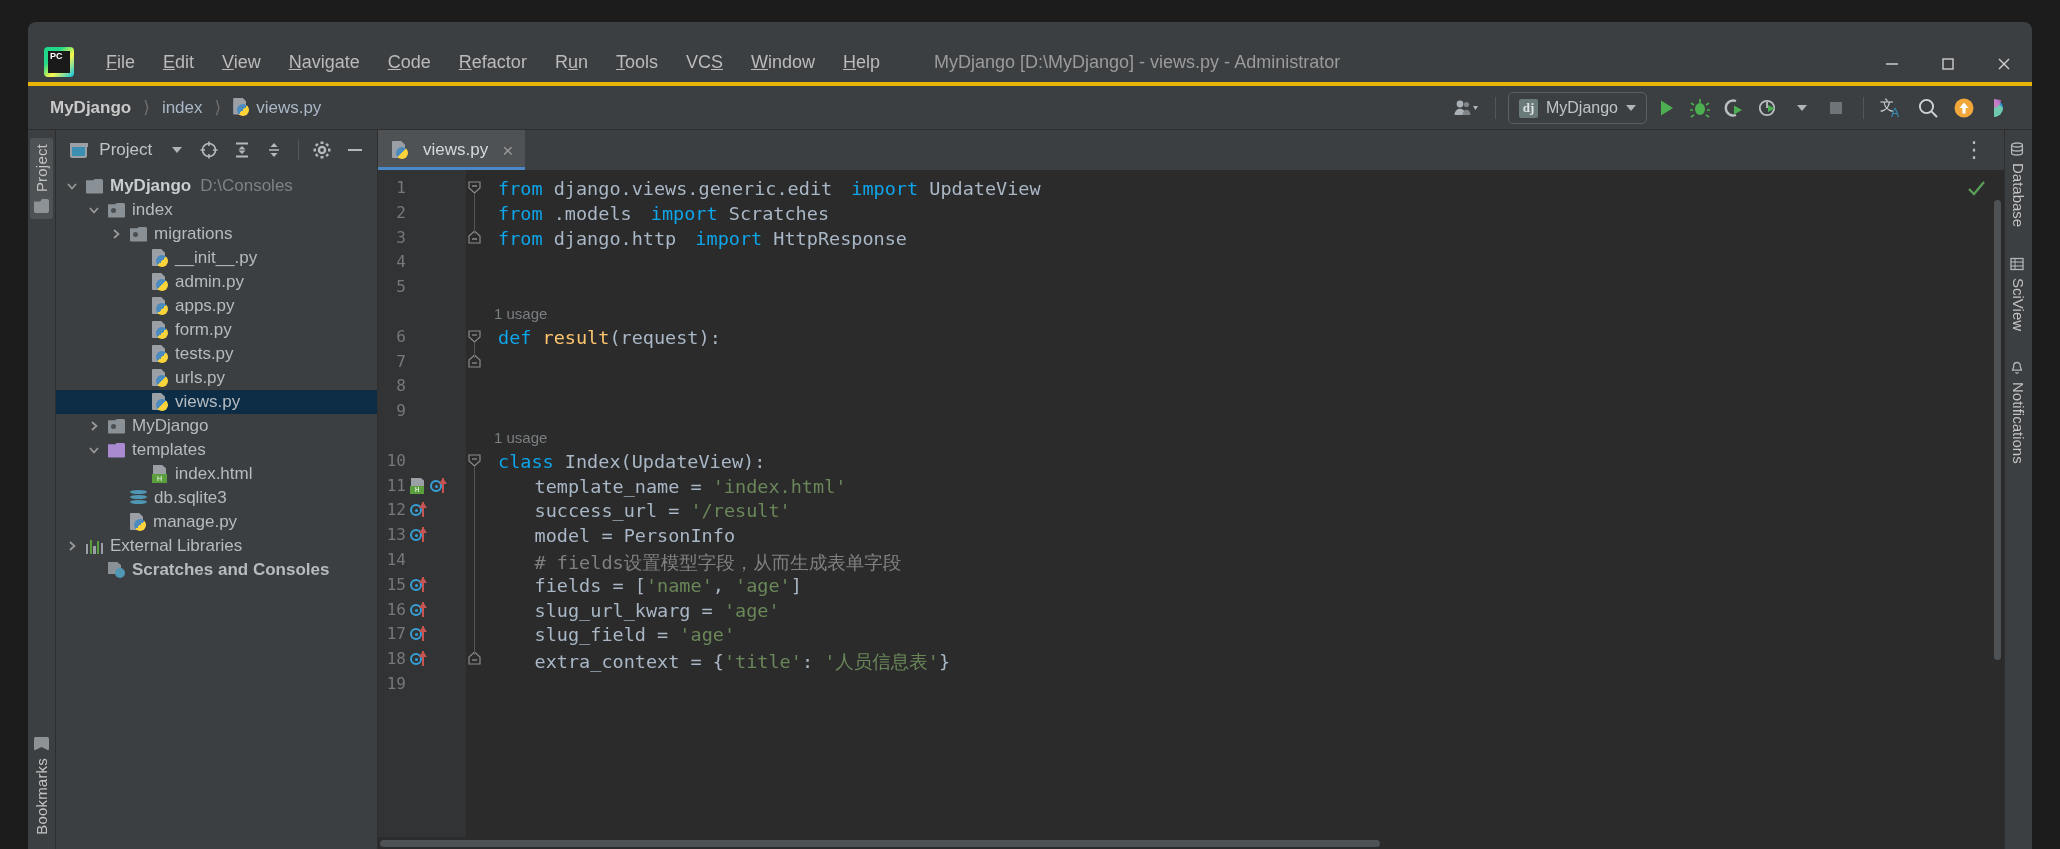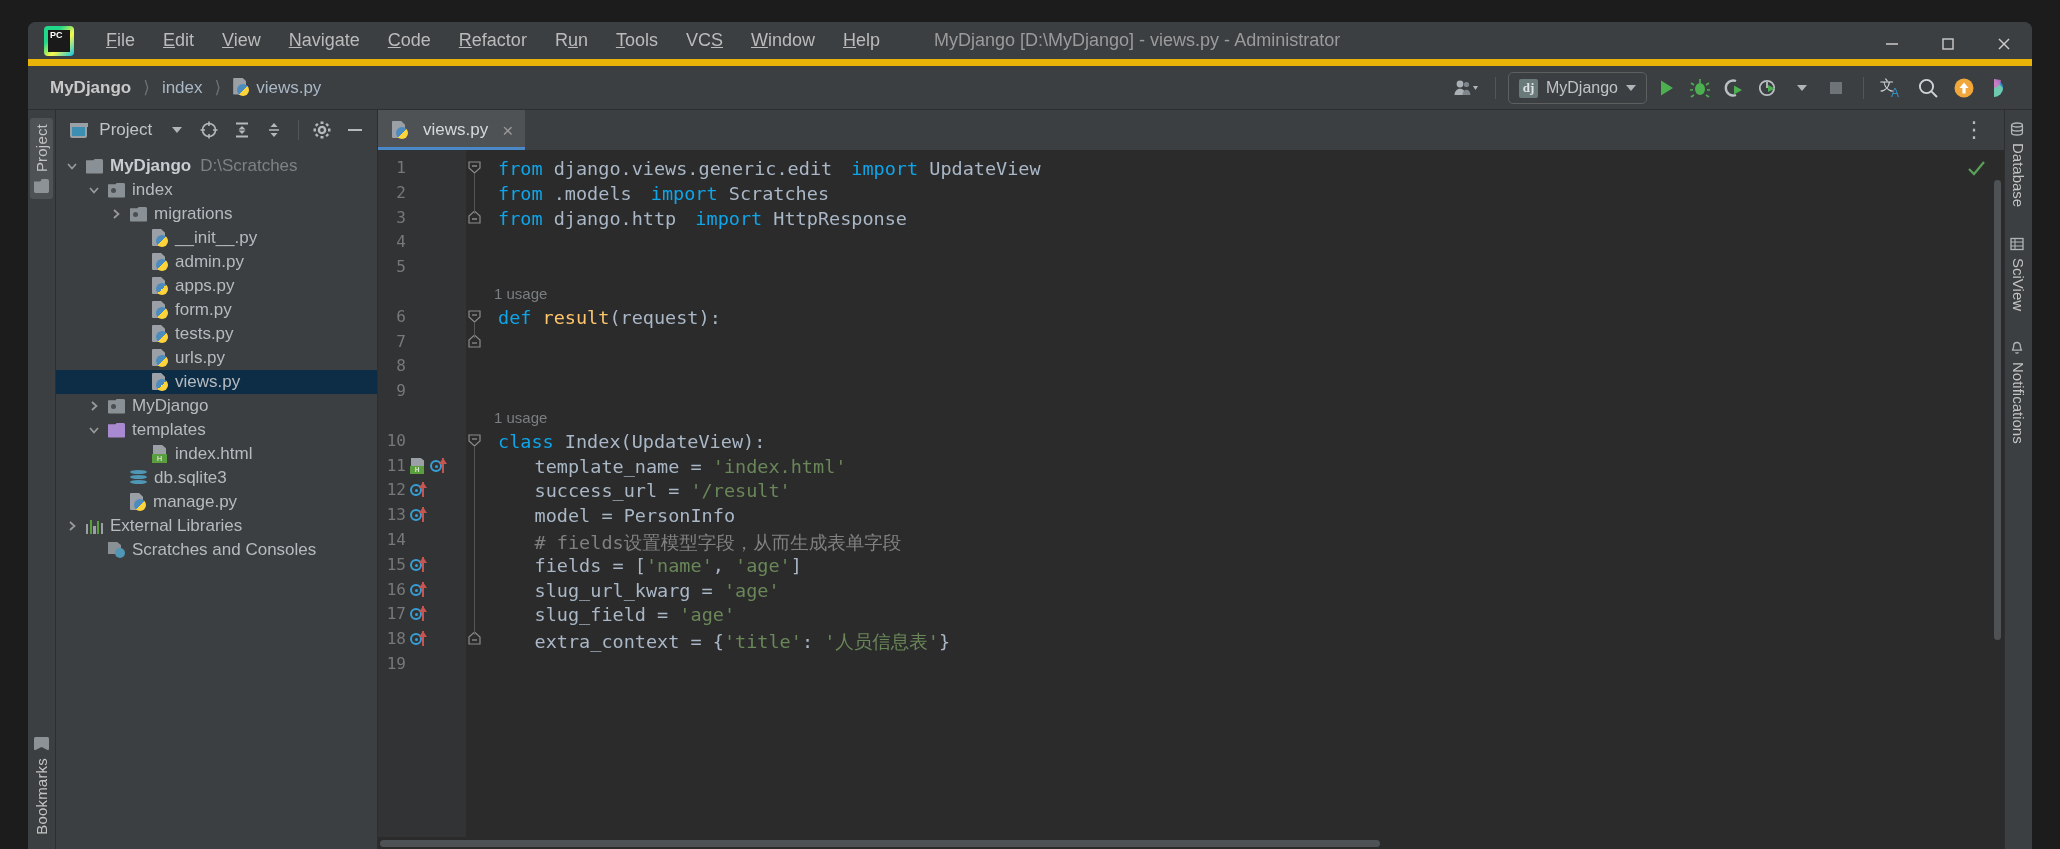--- a/index.html
+++ b/index.html
@@ -17,21 +17,22 @@
     overflow: hidden;
     display: flex; flex-direction: column;
   }
 
   
   .titlebar {
     height: 44px; flex: 0 0 44px;
     background: #3c3f41;
     display: flex; align-items: center;
     position: relative;
-    border-bottom: 7px solid #eab308;
+    border-bottom: 4px solid #eab308;
+    margin-top: 20px;
   }
   .pc-logo {
     width: 30px; height: 30px; margin-left: 16px; margin-right: 18px;
     position: relative; flex: 0 0 30px;
     background: linear-gradient(135deg,#21d789 0%,#21d789 30%,#fcf84a 60%,#07c3f2 100%);
     border-radius: 4px;
     display:flex;align-items:center;justify-content:center;
   }
   .pc-logo .inner {
     width: 22px; height: 22px; background: #1a1a1a;
@@ -450,21 +451,21 @@
             <span class="arrow">
               <svg width="14" height="14" viewBox="0 0 14 14">
                 <path d="M3 5 L7 9.5 L11 5" fill="none" stroke="#9a9a9a" stroke-width="1.7"></path>
               </svg>
             </span>
             <span style="width: 6px; flex: 0 0 6px;"></span>
             <span class="f-ico">
               <span class="body2"></span>
             </span>
             <span class="lbl bold">MyDjango</span>
-            <span class="path-hint">D:\Scratches</span>
+            <span class="path-hint">D:\Consoles</span>
           </div>
           <div class="row" style="padding-left: 30px;">
             <span class="arrow">
               <svg width="14" height="14" viewBox="0 0 14 14">
                 <path d="M3 5 L7 9.5 L11 5" fill="none" stroke="#9a9a9a" stroke-width="1.7"></path>
               </svg>
             </span>
             <span style="width: 6px; flex: 0 0 6px;"></span>
             <span class="f-ico pkg">
               <span class="body2"></span>
@@ -610,21 +611,21 @@
             <span style="width: 6px; flex: 0 0 6px;"></span>
             <span class="lib-ico">
               <b style="height:10px;background:#9aa0a6"></b>
               <b style="height:14px;background:#5a9e3e"></b>
               <b style="height:8px;background:#9aa0a6"></b>
               <b style="height:13px;background:#5a9e3e"></b>
               <b style="height:11px;background:#9aa0a6"></b>
             </span>
             <span class="lbl">External Libraries</span>
           </div>
-          <div class="row" style="padding-left: 30px;">
+          <div class="row" style="padding-left: 30px; font-weight: bold;">
             <span class="arrow"></span>
             <span style="width: 6px; flex: 0 0 6px;"></span>
             <span class="scr-ico">
               <span class="sq"></span>
               <span class="cl"></span>
             </span>
             <span class="lbl">Scratches and Consoles</span>
           </div>
         </div>
     </div>

